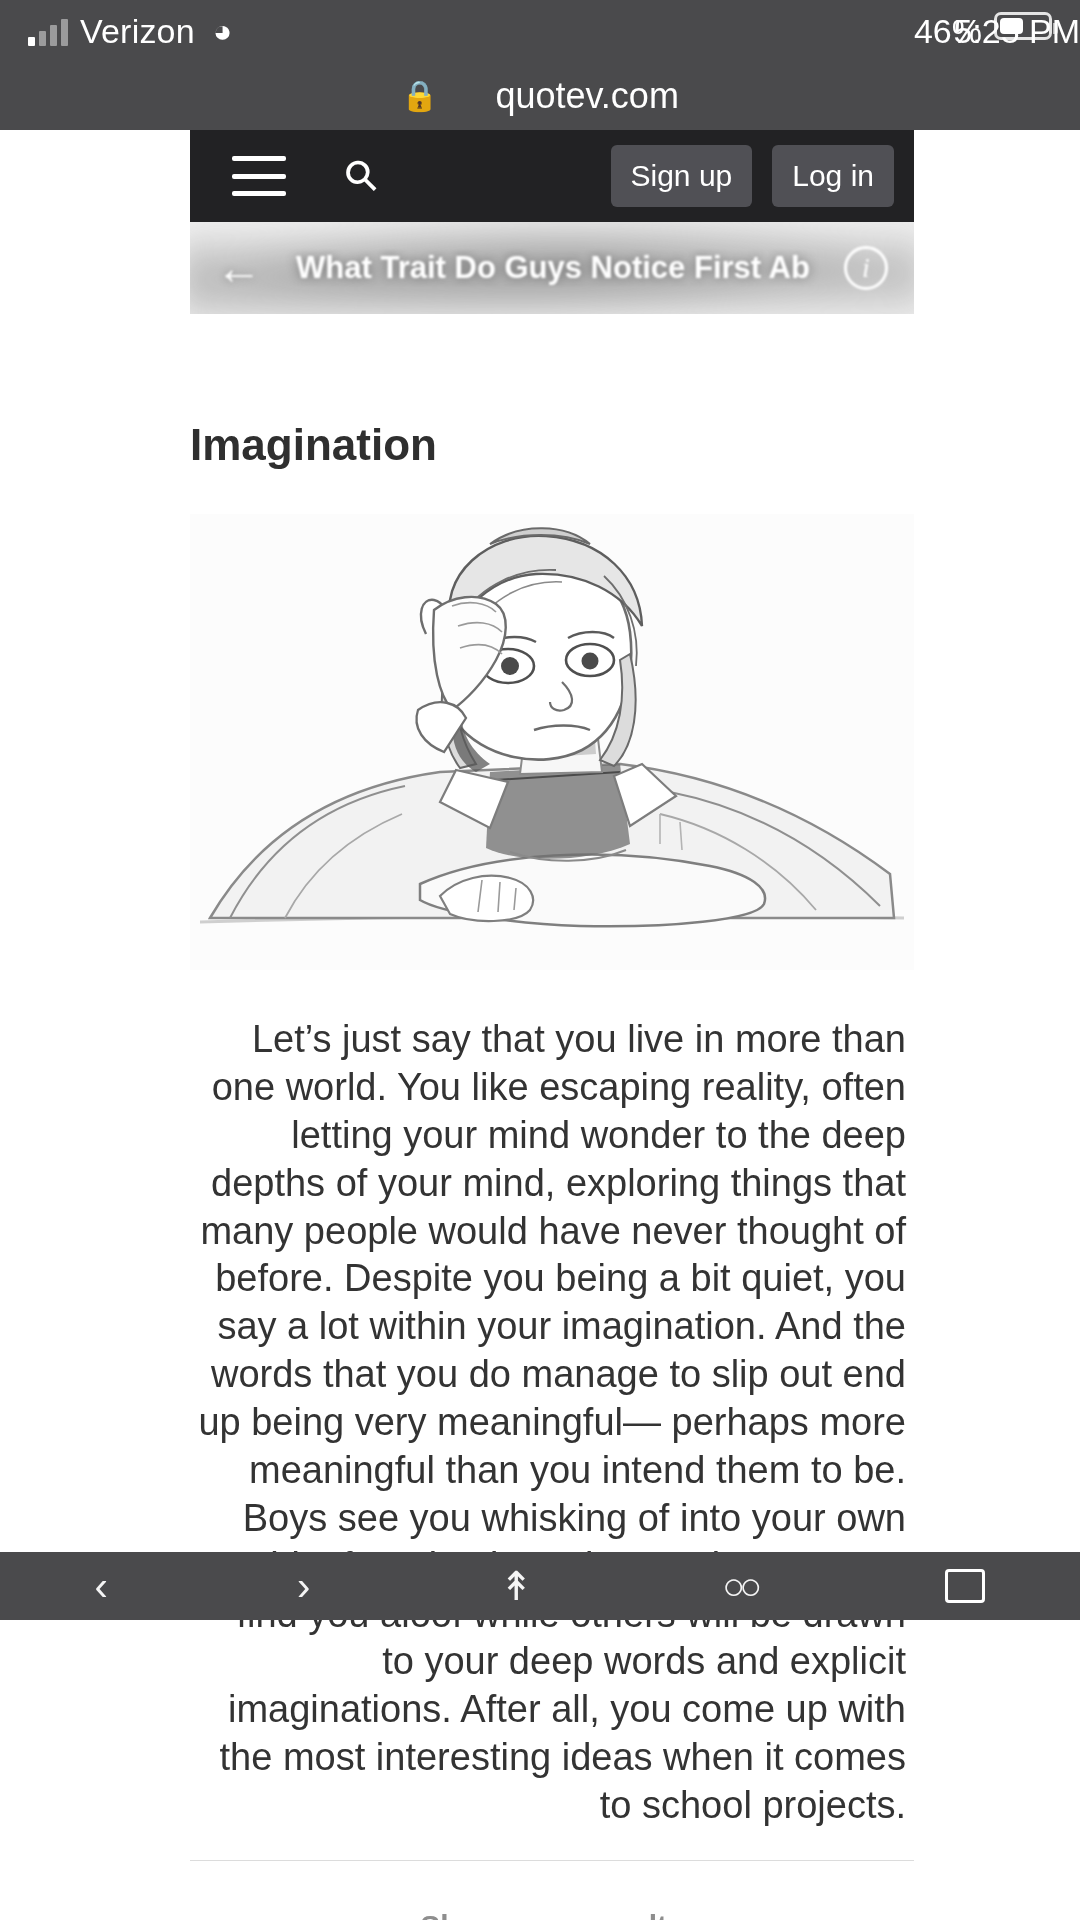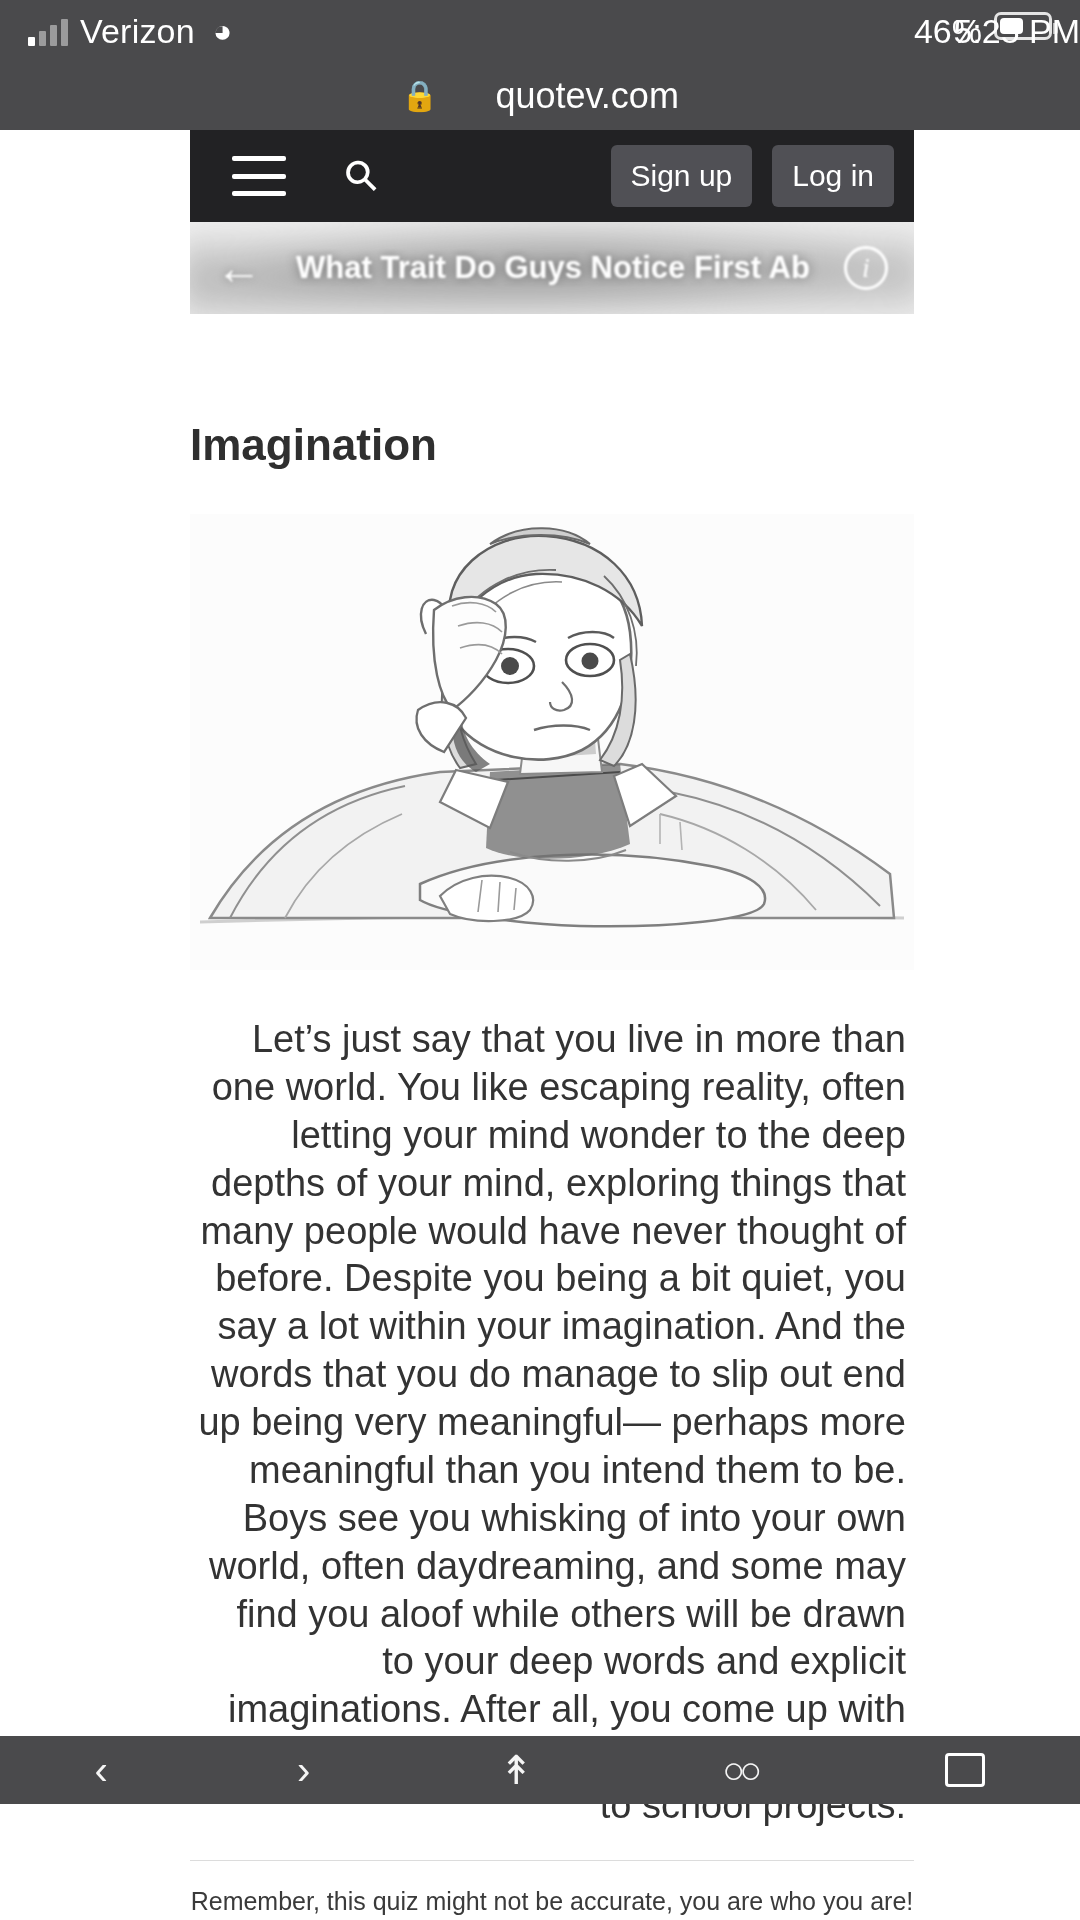--- a/index.html
+++ b/index.html
@@ -6,21 +6,21 @@
   html, body {
     width: 1080px;
     height: 1920px;
     background: #ffffff;
     font-family: "Liberation Sans", sans-serif;
     overflow: hidden;
   }
   .screen {
     position: relative;
     width: 1080px;
-    height: 1804px;
+    height: 1620px;
     background: #5eead4;
   }
 
   
   .browser-chrome {
     position: absolute;
     top: 0; left: 0;
     width: 1080px;
     height: 130px;
     background: #4a4a4c;
@@ -413,21 +413,20 @@
 
           <path d="M320 338 C356 350 402 350 436 336" stroke="#8a8a8a" stroke-width="2" fill="none"></path>
           <path d="M470 300 L470 330 M490 308 L492 336" stroke="#b4b4b4" stroke-width="1.6"></path>
         </svg>
       </div>
 
       <div class="result-text">Let’s just say that you live in more than one world. You like escaping reality, often letting your mind wonder to the deep depths of your mind, exploring things that many people would have never thought of before. Despite you being a bit quiet, you say a lot within your imagination. And the words that you do manage to slip out end up being very meaningful— perhaps more meaningful than you intend them to be. Boys see you whisking of into your own world, often daydreaming, and some may find you aloof while others will be drawn to your deep words and explicit imaginations. After all, you come up with the most interesting ideas when it comes to school projects.</div>
 
       <div class="divider"></div>
 
-      <div class="disclaimer">Remember, this quiz might not be accurate, you are who you are!</div>
 
       <div class="share-label">Share your results</div>
     </div>
   </div>
 
   <div class="toolbar">
     <span class="tb-icon">‹</span>
     <span class="tb-icon">›</span>
     <span class="tb-icon">↟</span>
     <span class="tb-icon tb-books">○○</span>

